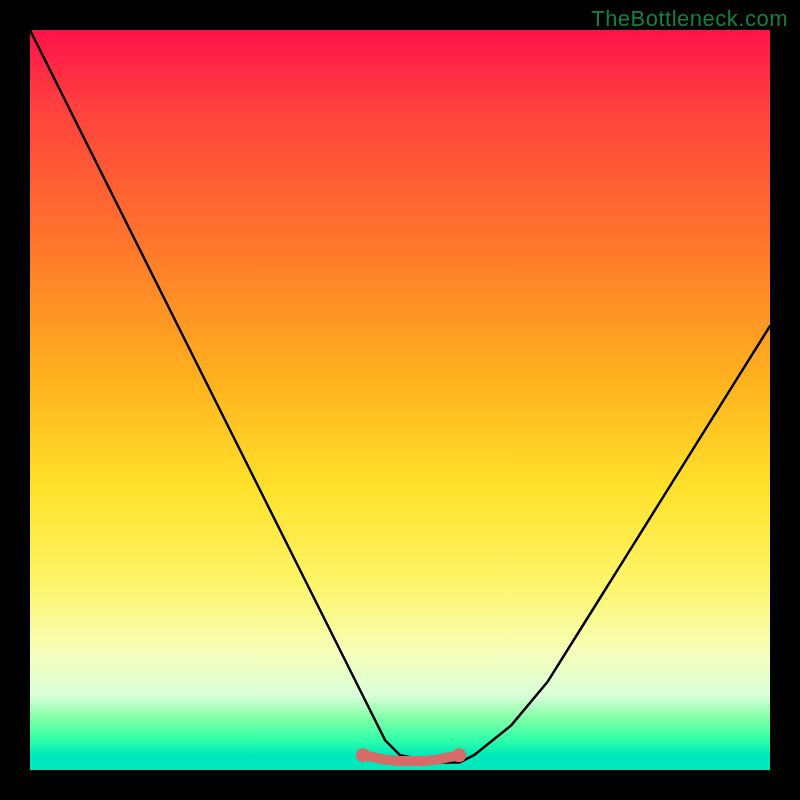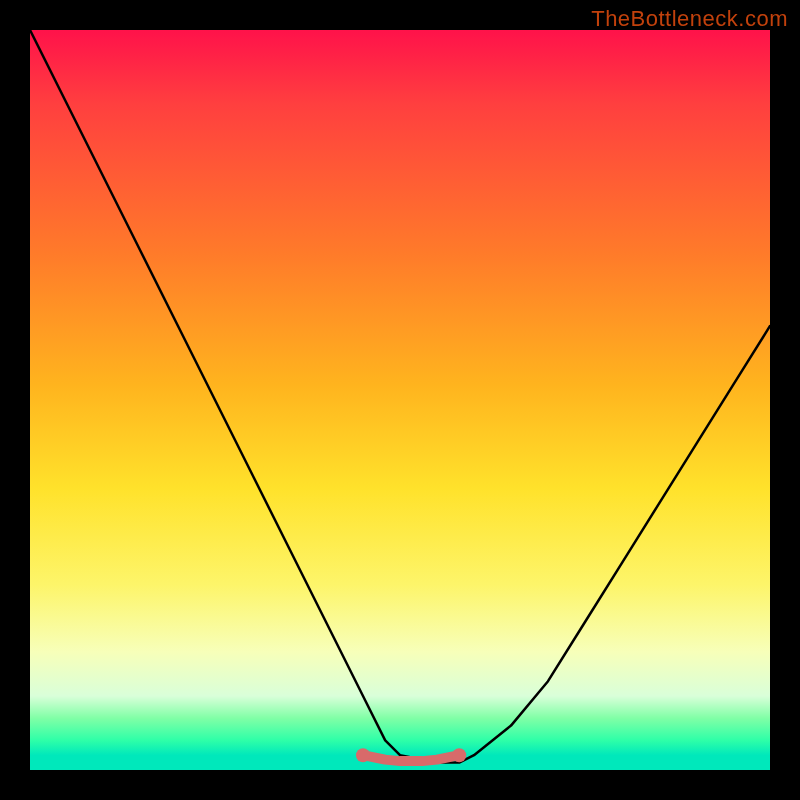--- a/index.html
+++ b/index.html
@@ -14,21 +14,21 @@
   .frame {
     position: relative;
     width: 800px;
     height: 800px;
     background: #000;
   }
   .watermark {
     position: absolute;
     top: 6px;
     right: 12px;
-    color: #c2410c;
+    color: #15803d;
     font-size: 22px;
     font-weight: 500;
     letter-spacing: 0.5px;
     z-index: 5;
   }
   .plot-area {
     position: absolute;
     left: 30px;
     top: 30px;
     width: 740px;

